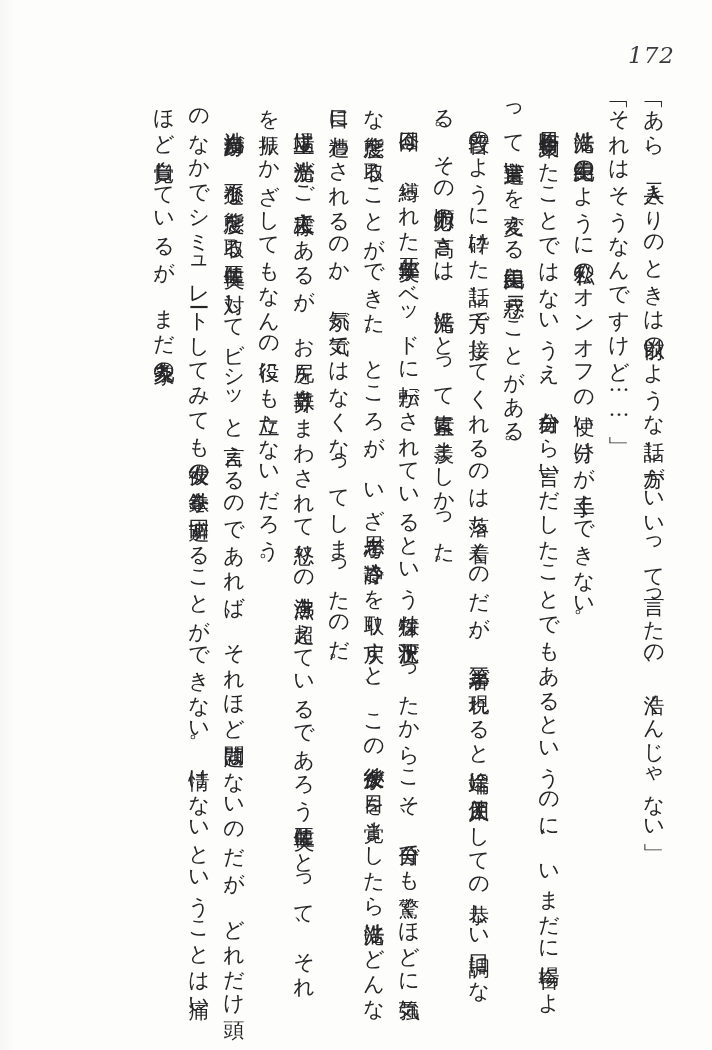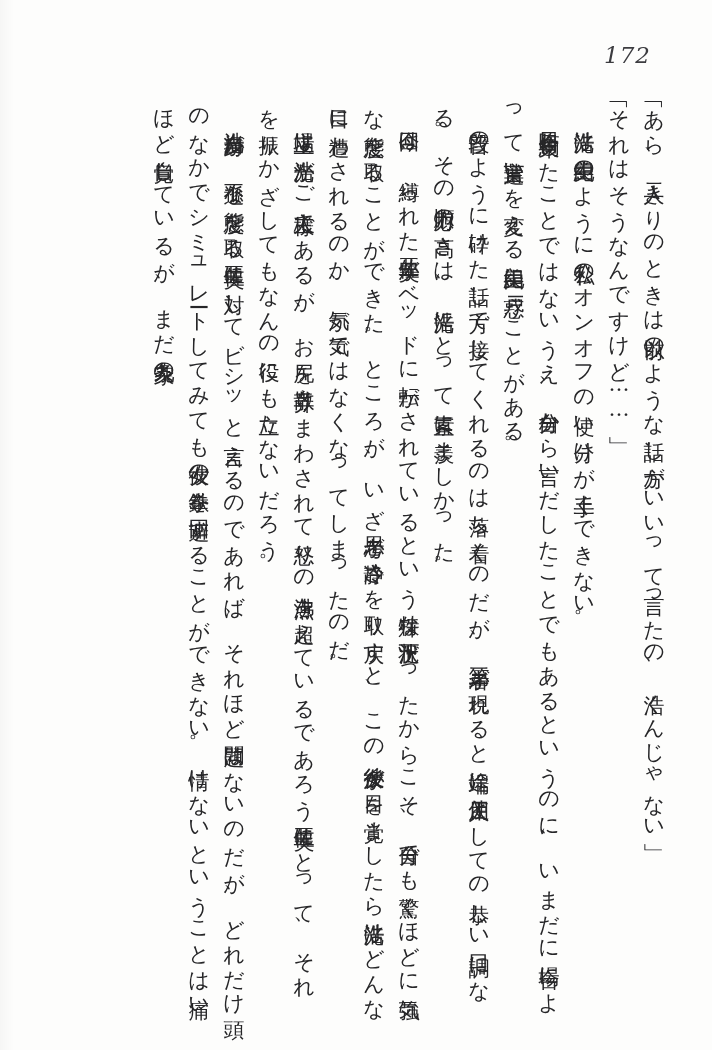--- a/index.html
+++ b/index.html
@@ -15,21 +15,21 @@
     font-family: "DejaVu Serif", "Liberation Serif", serif;
   }
   .page {
     position: absolute;
     inset: 0;
     background: linear-gradient(90deg, #f6f6f5 0px, #fdfdfc 14px, #fdfdfc 100%);
   }
   .page-number {
     position: absolute;
     top: 42px;
-    left: 604px;
+    left: 628px;
     width: 44px;
     text-align: center;
     font-size: 23px;
     font-style: italic;
     color: #3c3c40;
     letter-spacing: 1px;
   }
   .text-block {
     position: absolute;
     top: 94px;

